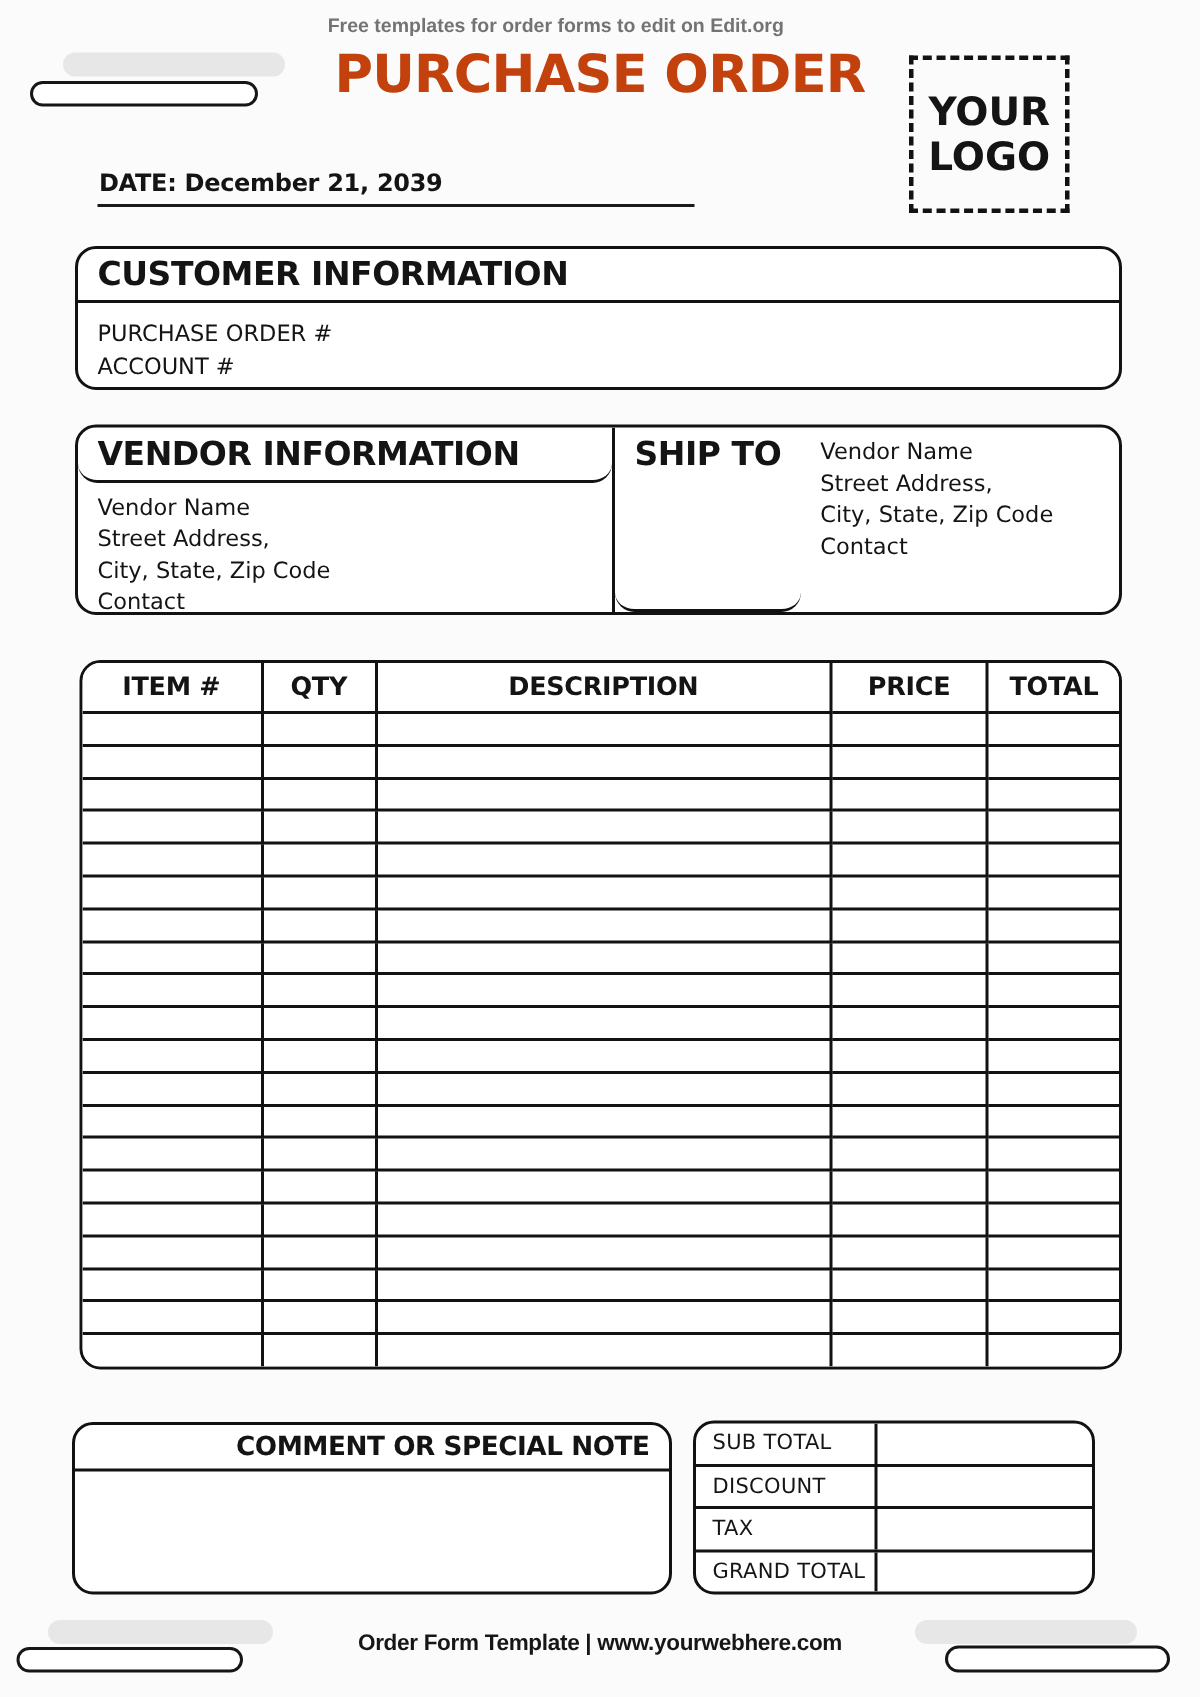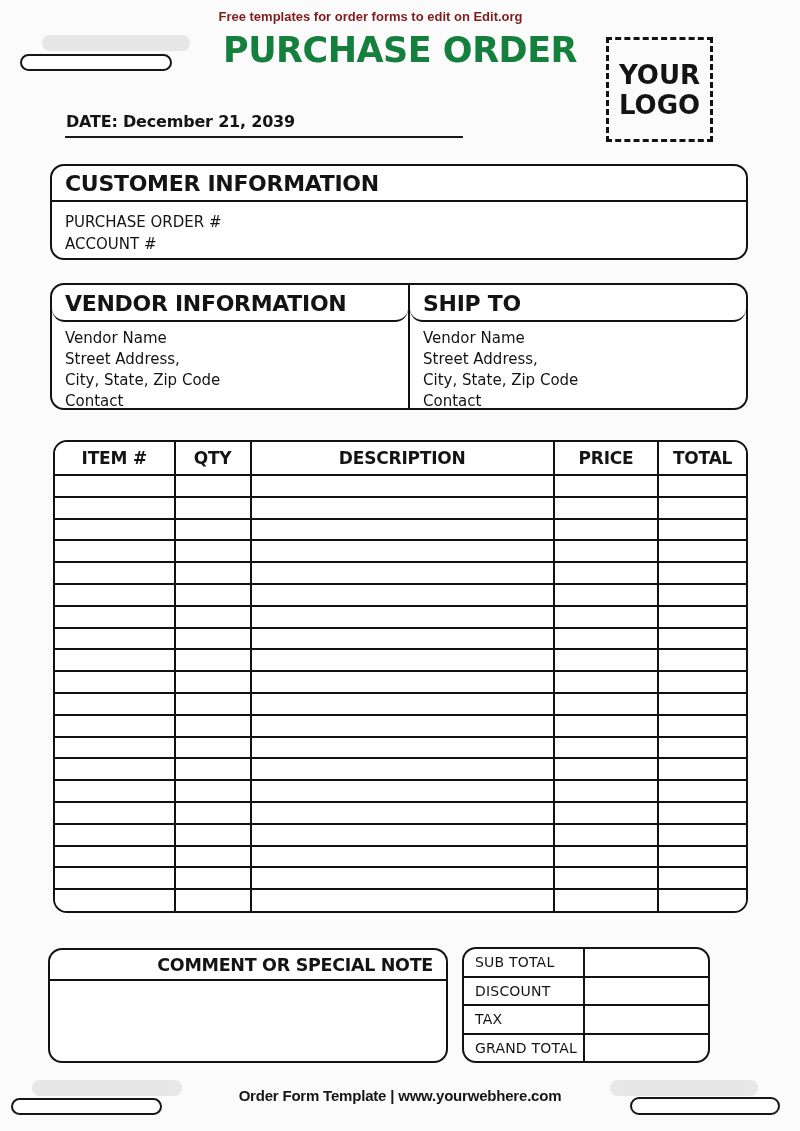--- a/index.html
+++ b/index.html
@@ -16,26 +16,26 @@
     color:var(--ink);
     font-family:"DejaVu Sans","Liberation Sans",sans-serif;
     overflow:hidden;
   }
   .heading-font{font-family:"DejaVu Sans",sans-serif;font-weight:bold;}
 
   
   .tagline{
     position:absolute;top:9px;left:0;width:741px;
     text-align:center;font-size:13px;font-weight:bold;
-    font-family:"Liberation Sans",sans-serif;color:#7f1d1d;
+    font-family:"Liberation Sans",sans-serif;color:#737373;
   }
   .page-title{
     position:absolute;top:30px;left:0;width:800px;
     text-align:center;font-size:35px;letter-spacing:-0.5px;
-    font-weight:bold;color:#15803d;
+    font-weight:bold;color:#c2410c;
   }
   .pill{position:absolute;border-radius:9px;}
   .pill.gray{background:var(--pill-gray);}
   .pill.outline{background:var(--box-bg);border:2.5px solid #161616;}
 
   .tl-gray{left:42px;top:35px;width:148px;height:16px;}
   .tl-outline{left:20px;top:54px;width:152px;height:17px;}
 
   .logo-box{
     position:absolute;left:606px;top:37px;width:107px;height:105px;
@@ -59,21 +59,21 @@
     border-bottom:2.5px solid #121212;
     padding:5px 13px 4px 13px;
     font-size:22px;font-weight:bold;letter-spacing:-0.3px;
   }
 
   .customer-box{left:50px;top:164px;width:698px;height:96px;}
   .customer-content{padding:9px 13px;font-size:15px;line-height:22px;}
 
   .vendor-box{left:50px;top:283px;width:698px;height:127px;display:flex;}
   .vendor-col{width:358px;border-right:2px solid #121212;display:flex;flex-direction:column;}
-  .shipto-col{flex:1;display:flex;flex-direction:column;}
+  .shipto-col{flex:1;display:flex;flex-direction:row;}
   .vendor-col .box-header,.shipto-col .box-header{padding:6px 13px 4px 13px;border-radius:13px;}
   .info-lines{padding:6px 13px;font-size:15px;line-height:21px;}
 
   
   .items-box{left:53px;top:440px;width:695px;height:473px;padding:0;}
   .items-box table{
     width:100%;height:100%;border-collapse:collapse;table-layout:fixed;
   }
   .items-box th{
     border:2px solid #121212;height:33px;
@@ -84,21 +84,21 @@
   .items-box tr:first-child th{border-top:none;}
   .items-box th:first-child,.items-box td:first-child{border-left:none;}
   .items-box th:last-child,.items-box td:last-child{border-right:none;}
   .items-box tr:last-child td{border-bottom:none;}
 
   
   .comment-box{left:48px;top:948px;width:400px;height:115px;text-align:right;}
   .comment-box .box-header{font-size:17.5px;padding:5px 13px 4px 13px;}
   .comment-content{height:100%;}
 
-  .totals-box{left:462px;top:947px;width:248px;height:116px;display:flex;flex-direction:column;}
+  .totals-box{left:462px;top:947px;width:268px;height:116px;display:flex;flex-direction:column;}
   .totals-row{flex:1;display:flex;border-bottom:2px solid #121212;}
   .totals-row:last-child{border-bottom:none;}
   .totals-label{
     width:121px;border-right:2px solid #121212;
     display:flex;align-items:center;padding-left:11px;
     font-size:14px;letter-spacing:0.2px;color:#151515;
   }
   .totals-value{flex:1;}
 
   .footer-credit{

